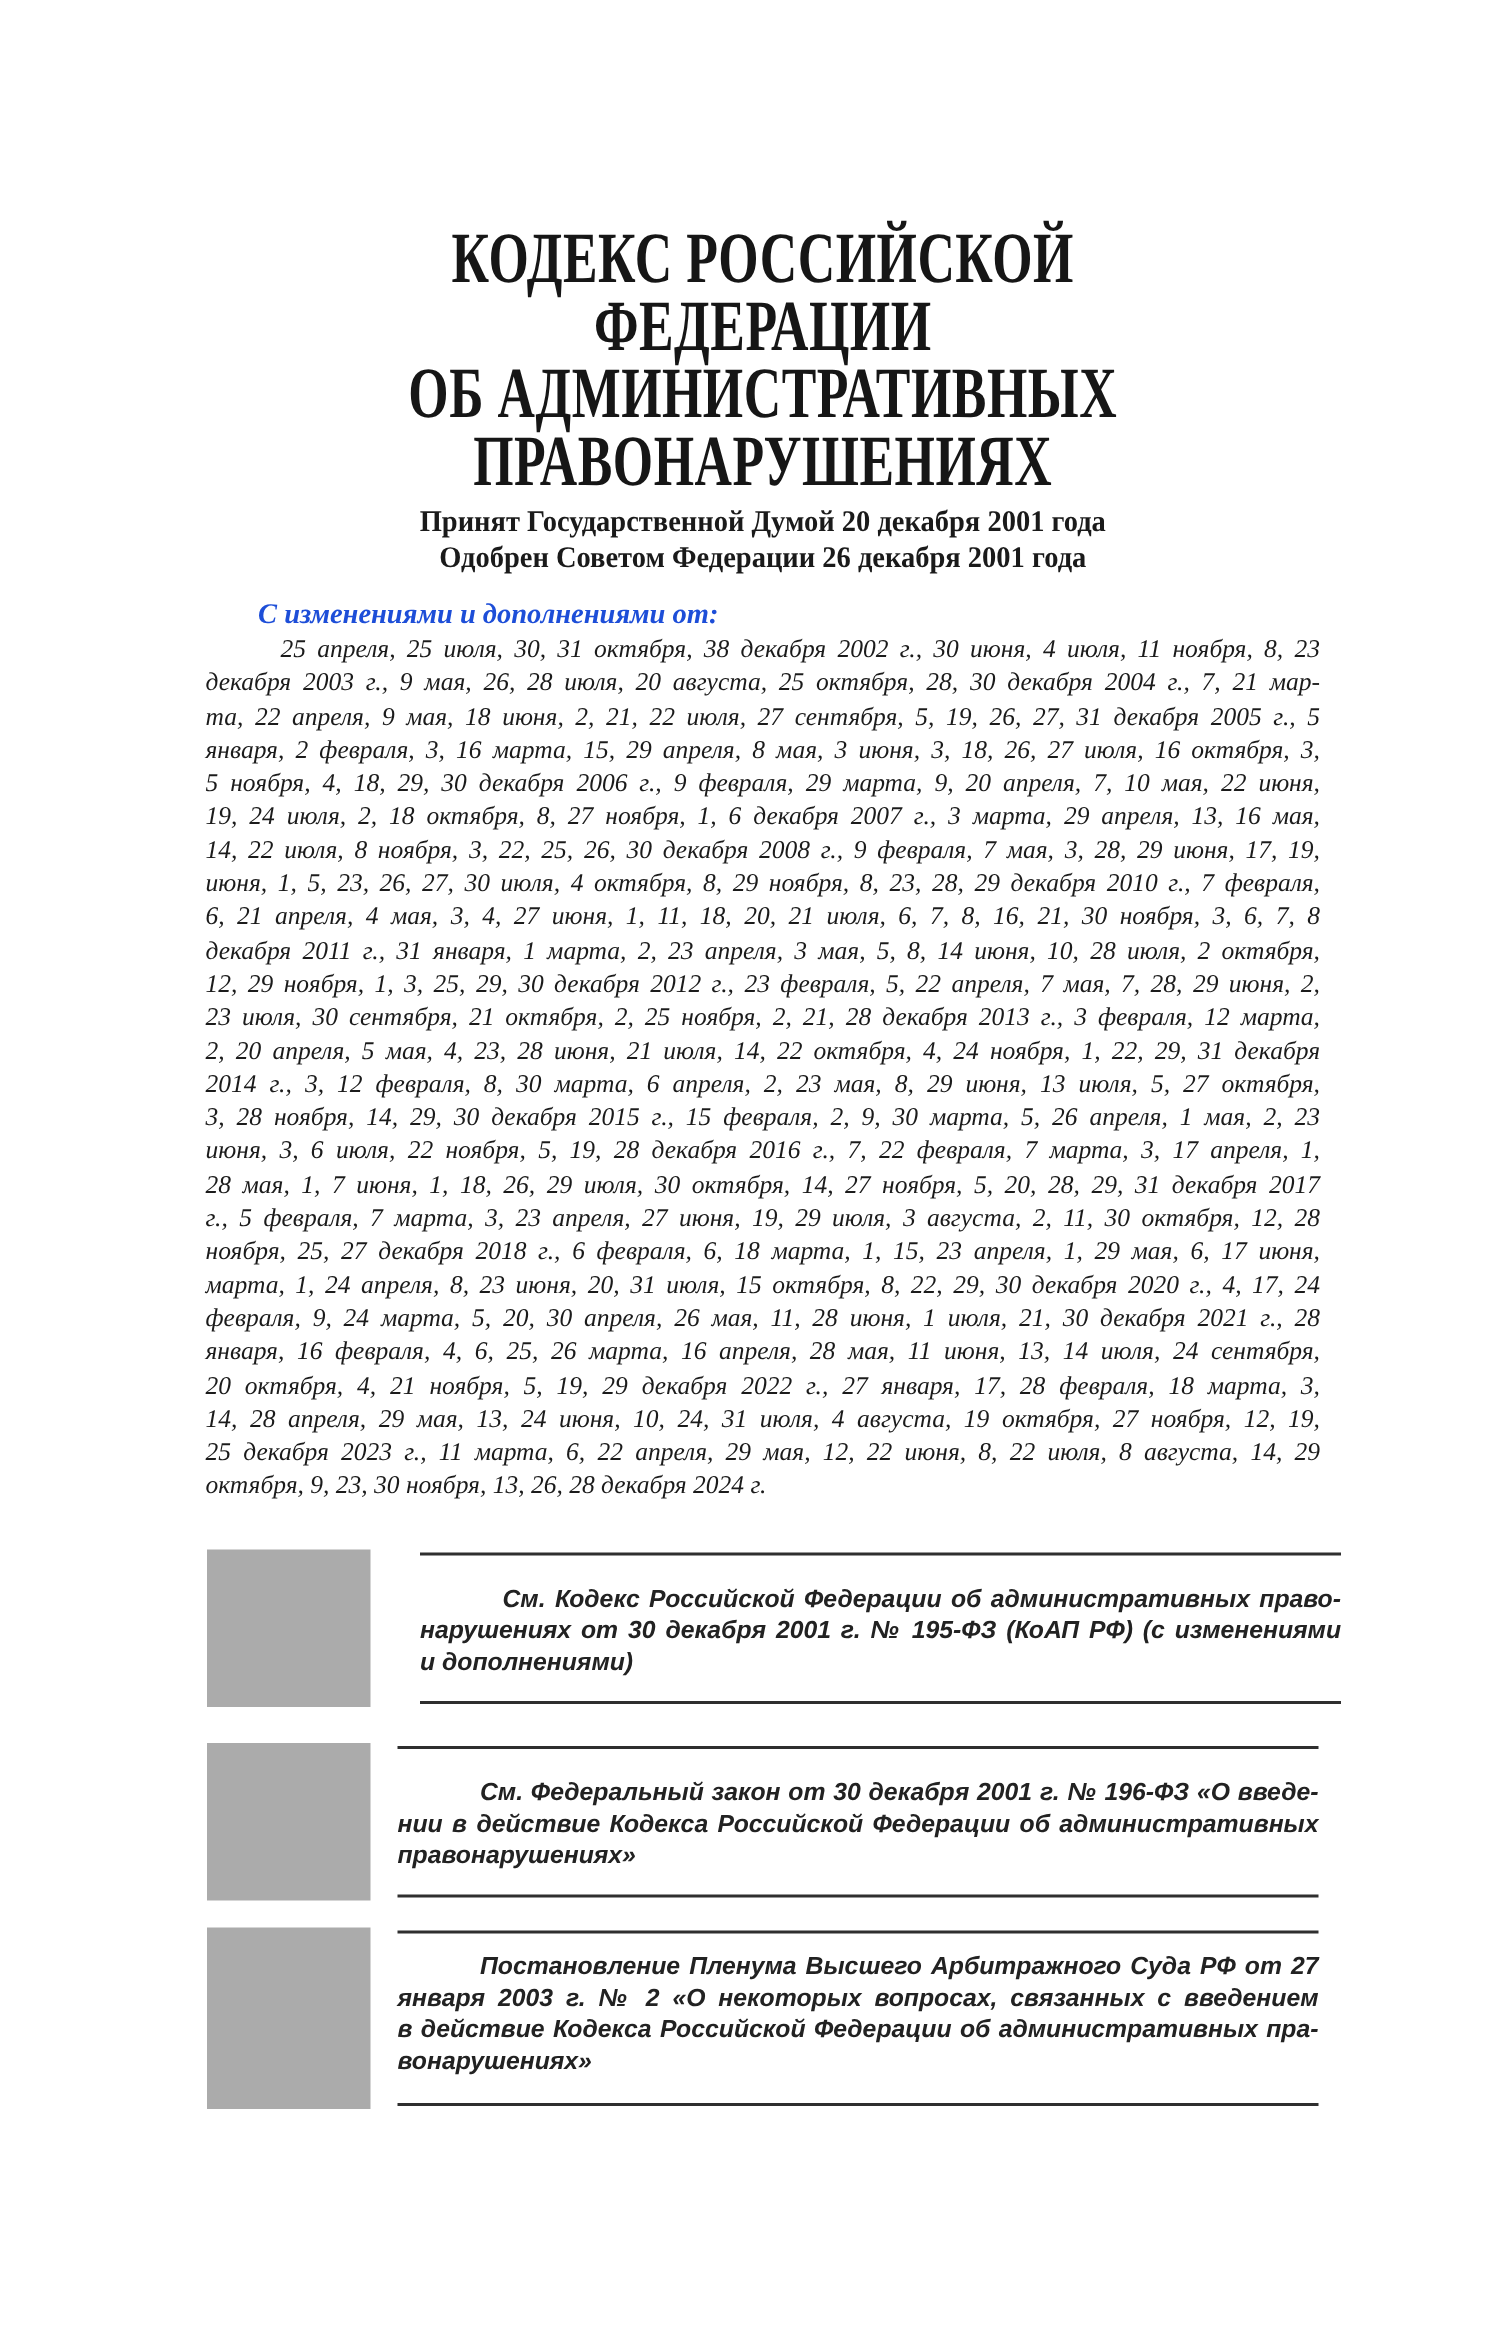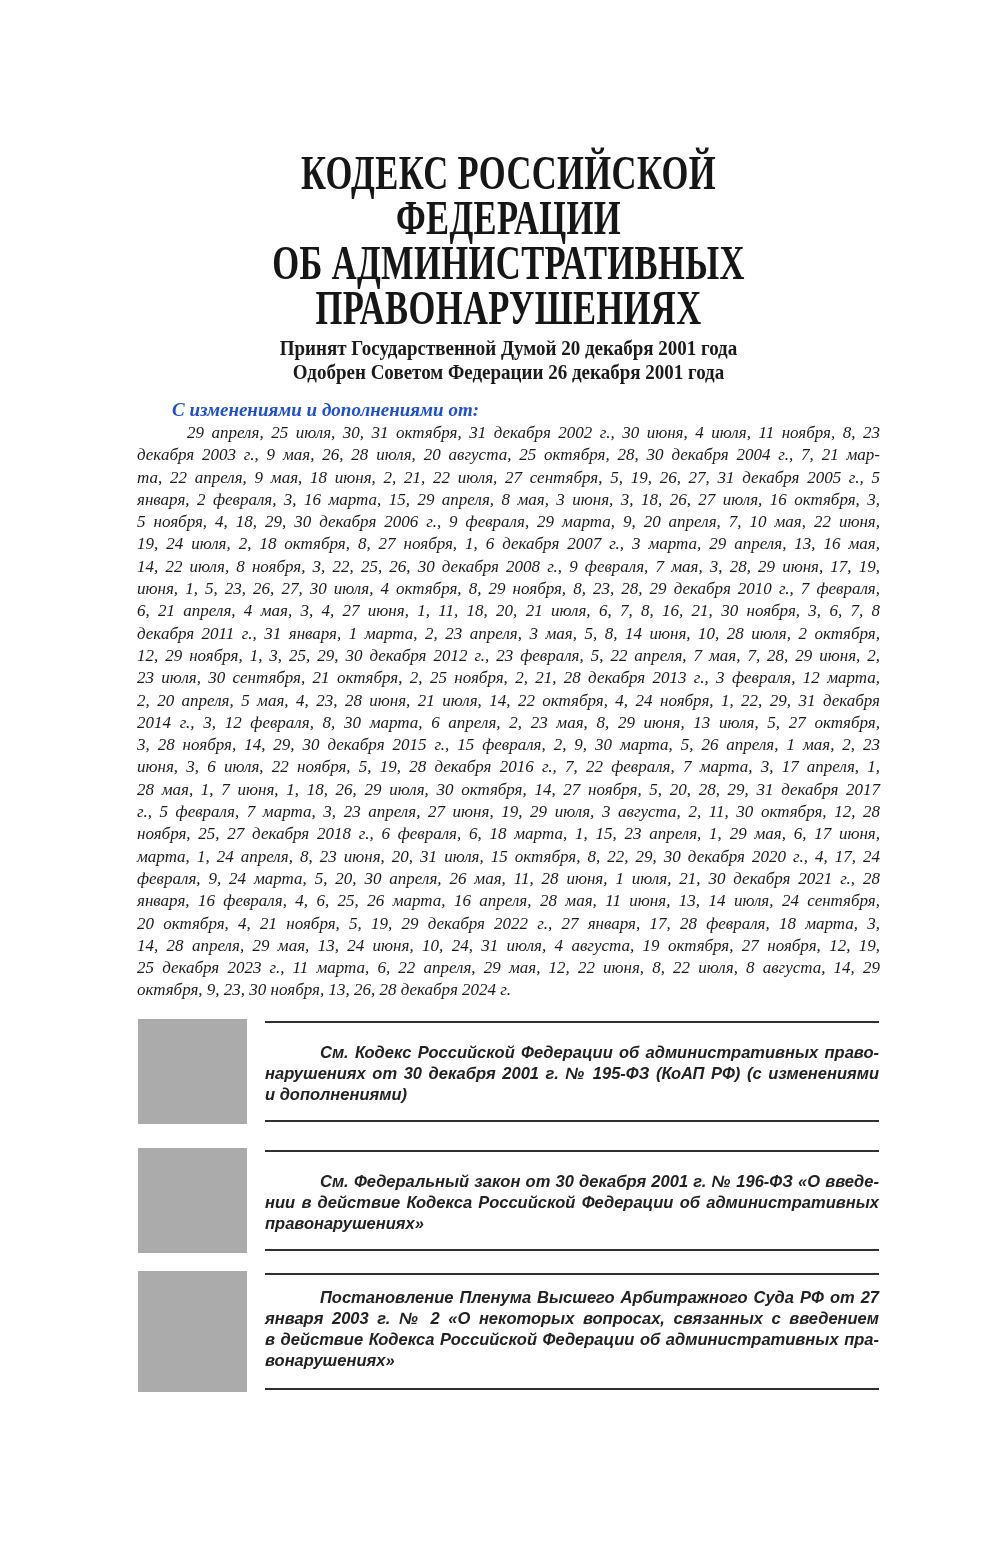--- a/index.html
+++ b/index.html
@@ -37,21 +37,21 @@
     font-weight:bold; font-style:italic; color:#1d4ed8;
   }
   
   .par { width:743px; font-style:italic; font-size:17px; line-height:22.3px; color:#1b1b1b; }
   .jline { text-align:justify; text-align-last:justify; }
   .par .jline:first-child { text-indent:50px; }
   .par .jline:last-child { text-align-last:left; }
 
   
   .ann-row { position:relative; margin-left:1px; width:743px; }
-  .ann-row-1 { margin-top:19px; }
+  .ann-row-1 { margin-top:33px;padding-left:15px; }
   .ann-row-2 { margin-top:28px; }
   .ann-row-3 { margin-top:22px; }
   .ann-box {
     position:absolute; left:0; top:-2px; bottom:-2px;
     width:109px; background:#ababab;
   }
   .ann-body {
     margin-left:127px; width:614px;
     border-top:2px solid #2f2f2f; border-bottom:2px solid #2f2f2f;
     padding:19px 0 15px 0;
@@ -72,21 +72,21 @@
     <h1 class="doc-title">КОДЕКС РОССИЙСКОЙ ФЕДЕРАЦИИ
 ОБ АДМИНИСТРАТИВНЫХ
 ПРАВОНАРУШЕНИЯХ</h1>
 
     <p class="adopted">Принят Государственной Думой 20 декабря 2001 года
 Одобрен Советом Федерации 26 декабря 2001 года</p>
 
     <p class="amend-heading">С изменениями и дополнениями от:</p>
 
     <div class="par">
-        <div class="jline">29 апреля, 25 июля, 30, 31 октября, 31 декабря 2002 г., 30 июня, 4 июля, 11 ноября, 8, 23</div>
+        <div class="jline">25 апреля, 25 июля, 30, 31 октября, 38 декабря 2002 г., 30 июня, 4 июля, 11 ноября, 8, 23</div>
         <div class="jline">декабря 2003 г., 9 мая, 26, 28 июля, 20 августа, 25 октября, 28, 30 декабря 2004 г., 7, 21 мар-</div>
         <div class="jline">та, 22 апреля, 9 мая, 18 июня, 2, 21, 22 июля, 27 сентября, 5, 19, 26, 27, 31 декабря 2005 г., 5</div>
         <div class="jline">января, 2 февраля, 3, 16 марта, 15, 29 апреля, 8 мая, 3 июня, 3, 18, 26, 27 июля, 16 октября, 3,</div>
         <div class="jline">5 ноября, 4, 18, 29, 30 декабря 2006 г., 9 февраля, 29 марта, 9, 20 апреля, 7, 10 мая, 22 июня,</div>
         <div class="jline">19, 24 июля, 2, 18 октября, 8, 27 ноября, 1, 6 декабря 2007 г., 3 марта, 29 апреля, 13, 16 мая,</div>
         <div class="jline">14, 22 июля, 8 ноября, 3, 22, 25, 26, 30 декабря 2008 г., 9 февраля, 7 мая, 3, 28, 29 июня, 17, 19,</div>
         <div class="jline">июня, 1, 5, 23, 26, 27, 30 июля, 4 октября, 8, 29 ноября, 8, 23, 28, 29 декабря 2010 г., 7 февраля,</div>
         <div class="jline">6, 21 апреля, 4 мая, 3, 4, 27 июня, 1, 11, 18, 20, 21 июля, 6, 7, 8, 16, 21, 30 ноября, 3, 6, 7, 8</div>
         <div class="jline">декабря 2011 г., 31 января, 1 марта, 2, 23 апреля, 3 мая, 5, 8, 14 июня, 10, 28 июля, 2 октября,</div>
         <div class="jline">12, 29 ноября, 1, 3, 25, 29, 30 декабря 2012 г., 23 февраля, 5, 22 апреля, 7 мая, 7, 28, 29 июня, 2,</div>

